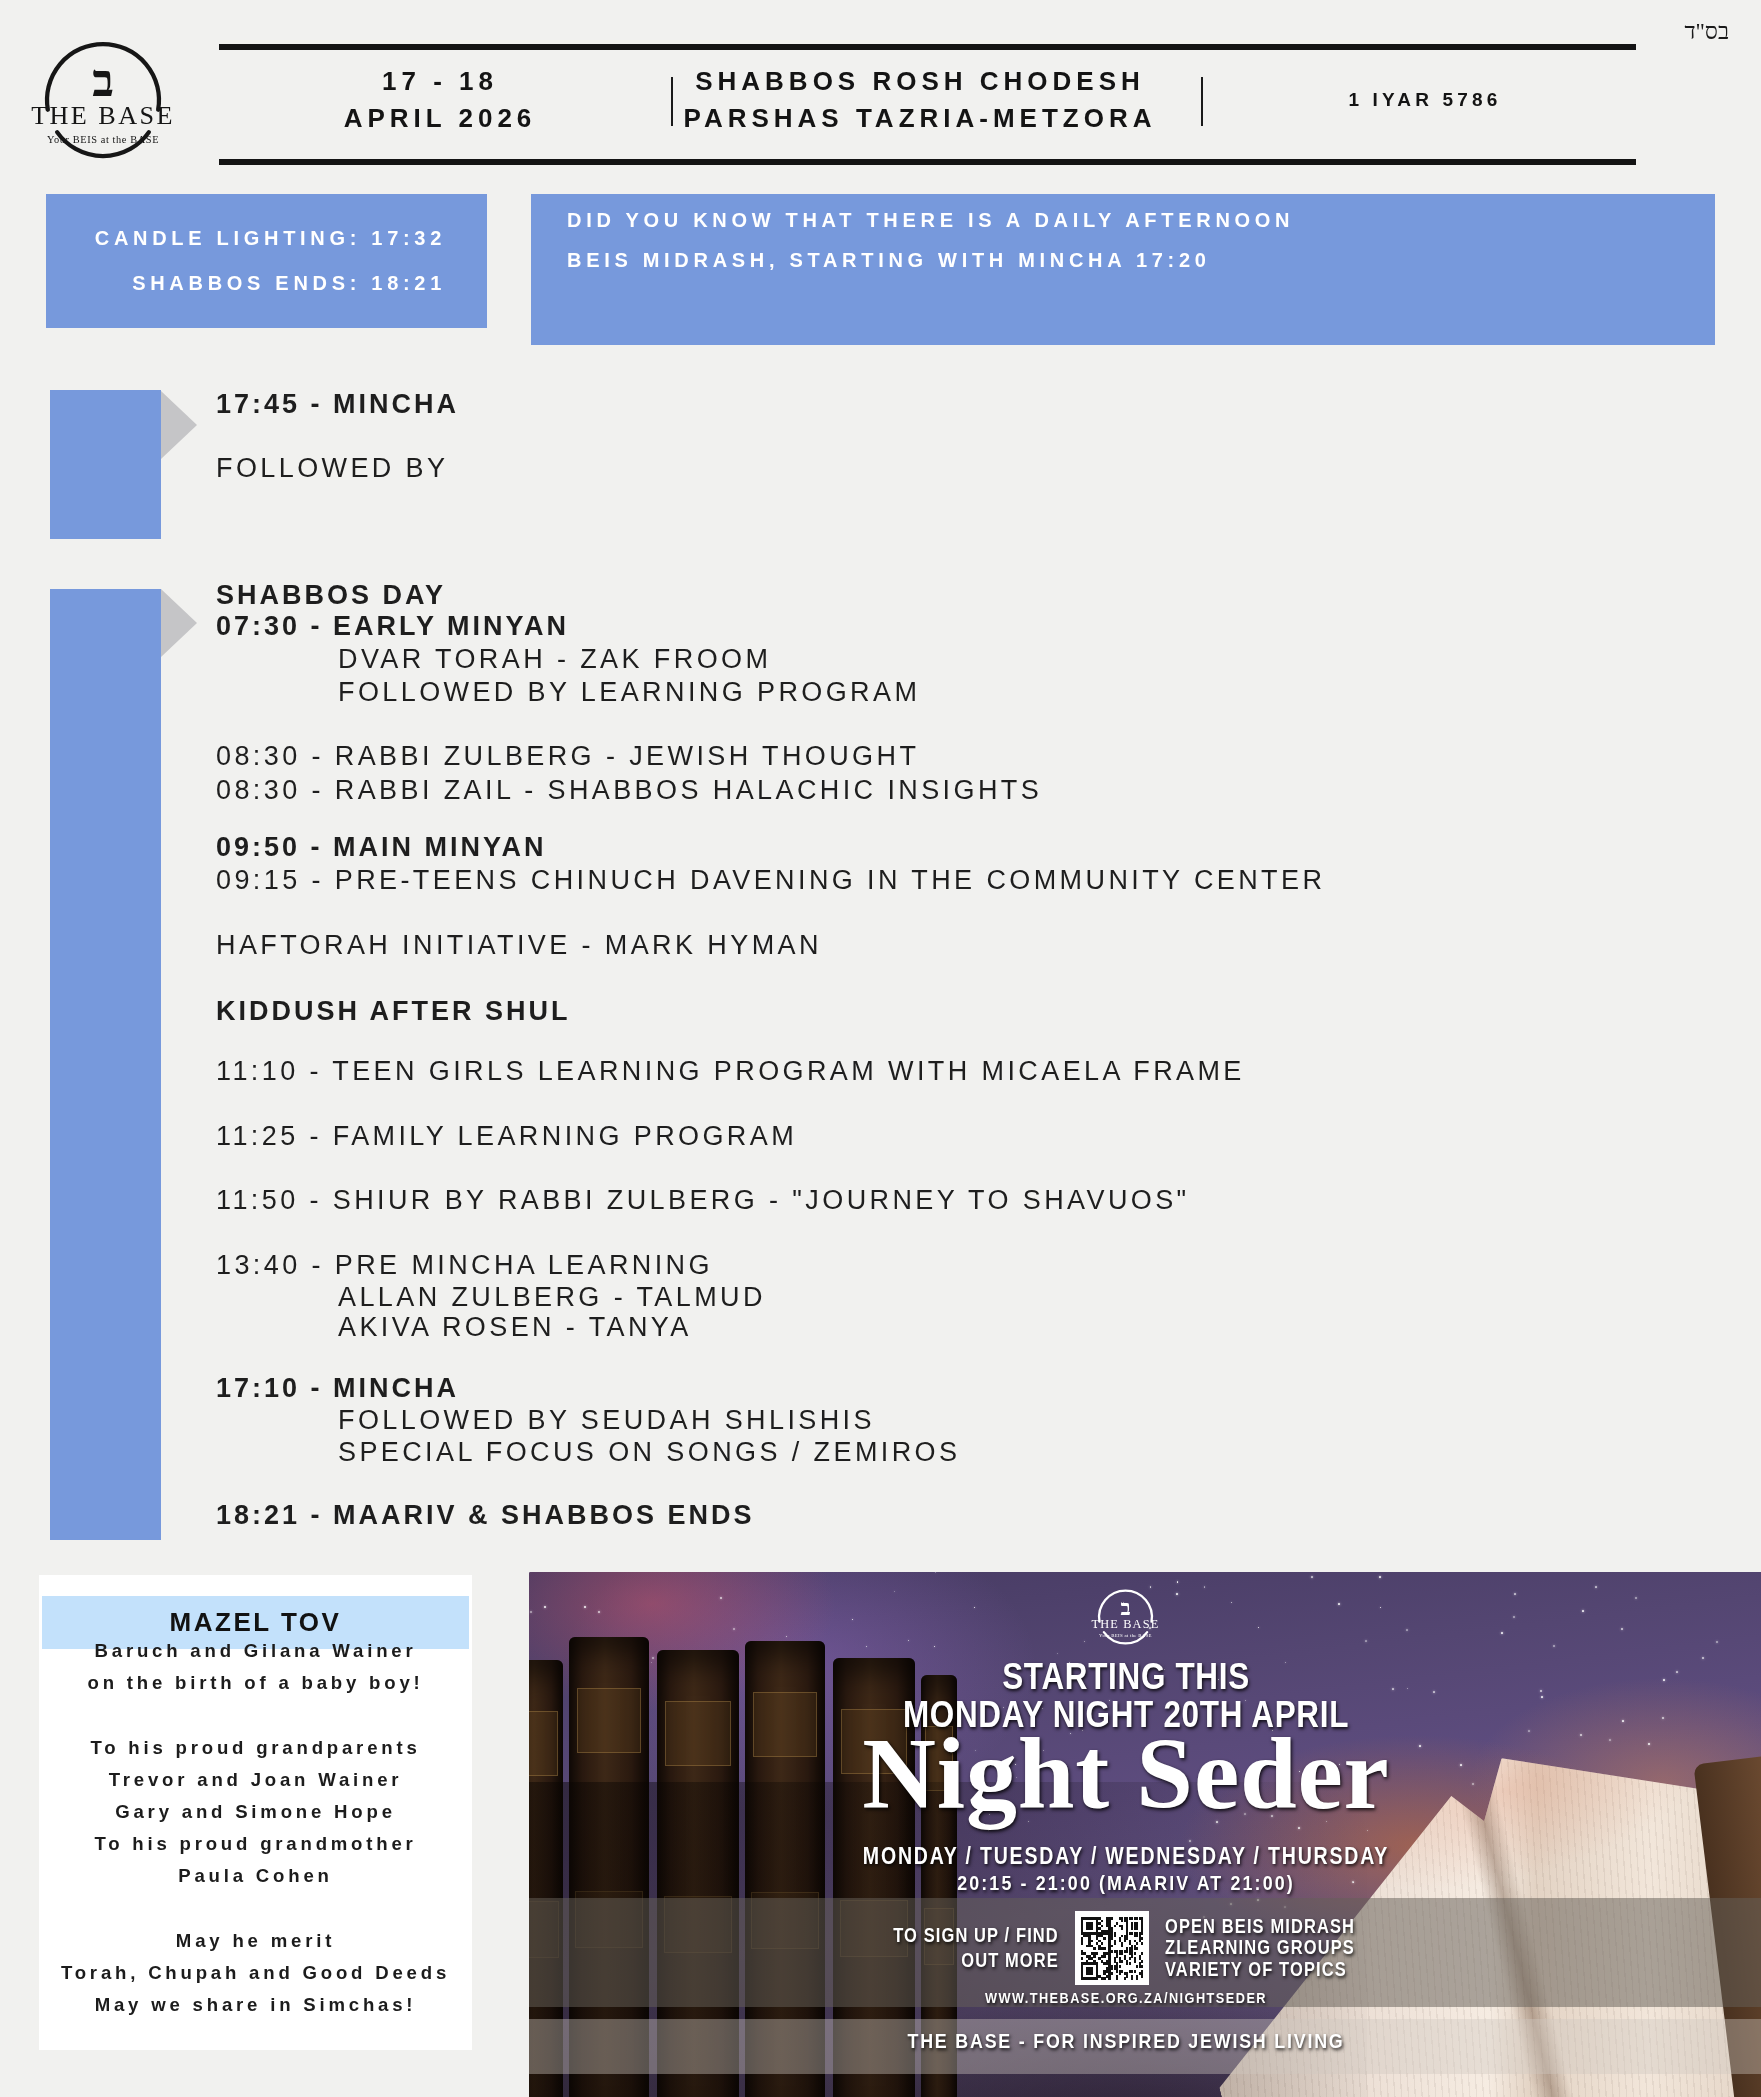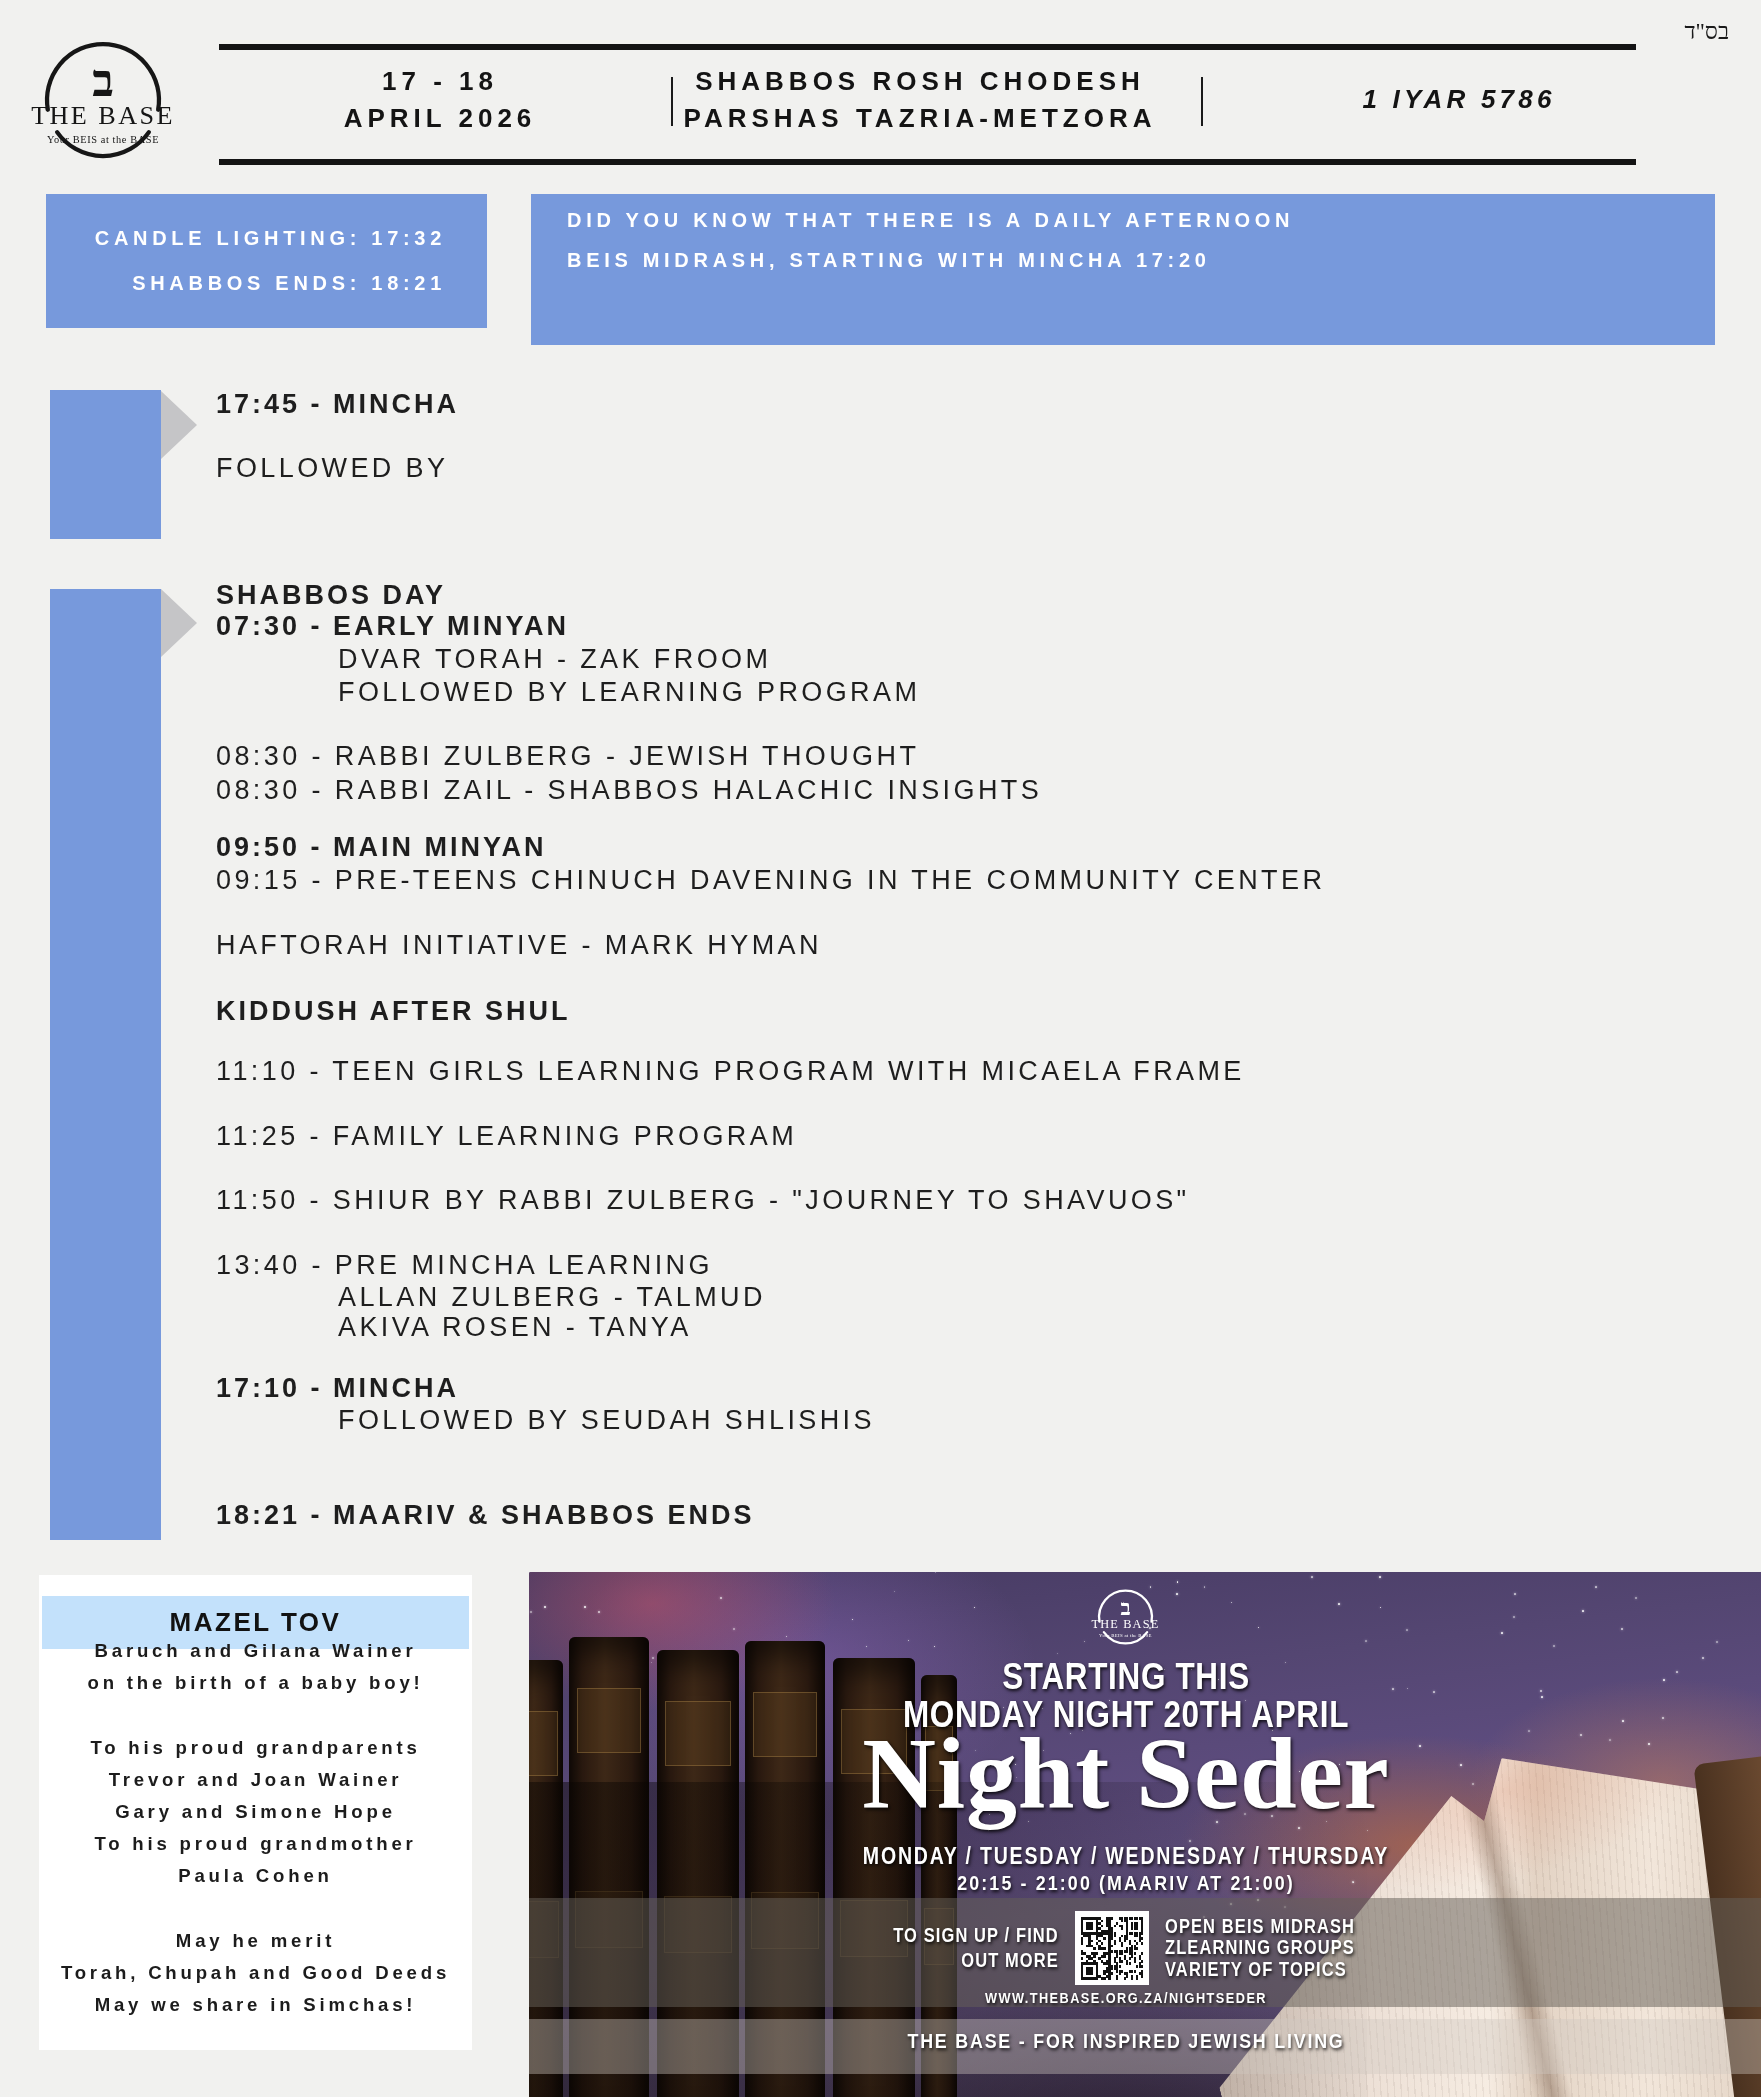--- a/index.html
+++ b/index.html
@@ -7,21 +7,21 @@
         font-family:"Liberation Sans",sans-serif;color:#161616;}
   .abs{position:absolute;}
 
   
   .besd{top:18.6px;right:33px;font-family:"Liberation Serif",serif;font-size:23px;color:#1a1a1a;}
   .rule{left:219px;width:1417px;height:6px;background:#141414;}
   .rule.top{top:44px;} .rule.bottom{top:159px;}
   .hdr-block{top:63px;text-align:center;font-weight:700;font-size:26px;letter-spacing:5px;line-height:37px;color:#141414;}
   .hdr-dates{left:292px;width:296px;}
   .hdr-title{left:683px;width:474px;}
-  .hdr-heb{left:1311px;width:296px;top:81px;font-size:26px;letter-spacing:4.2px;font-style:italic;}
+  .hdr-heb{left:1277px;width:296px;top:81px;font-size:19px;letter-spacing:4.2px;}
   .hdr-div{top:77px;width:2.1px;height:49px;background:#1a1a1a;}
 
   
   .logo-head{left:27px;top:30px;width:152px;height:140px;}
   .logo svg{width:100%;height:100%;}
 
   
   .bluebox{background:#7799DC;color:#ffffff;font-weight:700;}
   .candle{left:46px;top:194px;width:441px;height:134px;display:flex;flex-direction:column;
           justify-content:center;align-items:flex-end;padding-right:41px;box-sizing:border-box;
@@ -166,20 +166,21 @@
   <div class="abs sl" style="top:930px;">HAFTORAH INITIATIVE - MARK HYMAN</div>
   <div class="abs sl b" style="top:996px;">KIDDUSH AFTER SHUL</div>
   <div class="abs sl" style="top:1056px;">11:10 - TEEN GIRLS LEARNING PROGRAM WITH MICAELA FRAME</div>
   <div class="abs sl" style="top:1121px;">11:25 - FAMILY LEARNING PROGRAM</div>
   <div class="abs sl" style="top:1185px;">11:50 - SHIUR BY RABBI ZULBERG - "JOURNEY TO SHAVUOS"</div>
   <div class="abs sl" style="top:1250px;">13:40 - PRE MINCHA LEARNING</div>
   <div class="abs sl ind" style="top:1282px;">ALLAN ZULBERG - TALMUD</div>
   <div class="abs sl ind" style="top:1312px;">AKIVA ROSEN - TANYA</div>
   <div class="abs sl b" style="top:1373px;">17:10 - MINCHA</div>
   <div class="abs sl ind" style="top:1405px;">FOLLOWED BY SEUDAH SHLISHIS</div>
+  <div class="abs sl ind" style="top:1437px;">SPECIAL FOCUS ON SONGS / ZEMIROS</div>
   <div class="abs sl b" style="top:1500px;">18:21 - MAARIV &amp; SHABBOS ENDS</div>
 
   <div class="abs mazel">
     <div class="abs mazel-hd">MAZEL TOV</div>
     <p class="mz1">
       <span>Baruch and Gilana Wainer</span><br>
       <span>on the birth of a baby boy!</span>
     </p>
     <p class="mz2">
       <span>To his proud grandparents</span><br>

